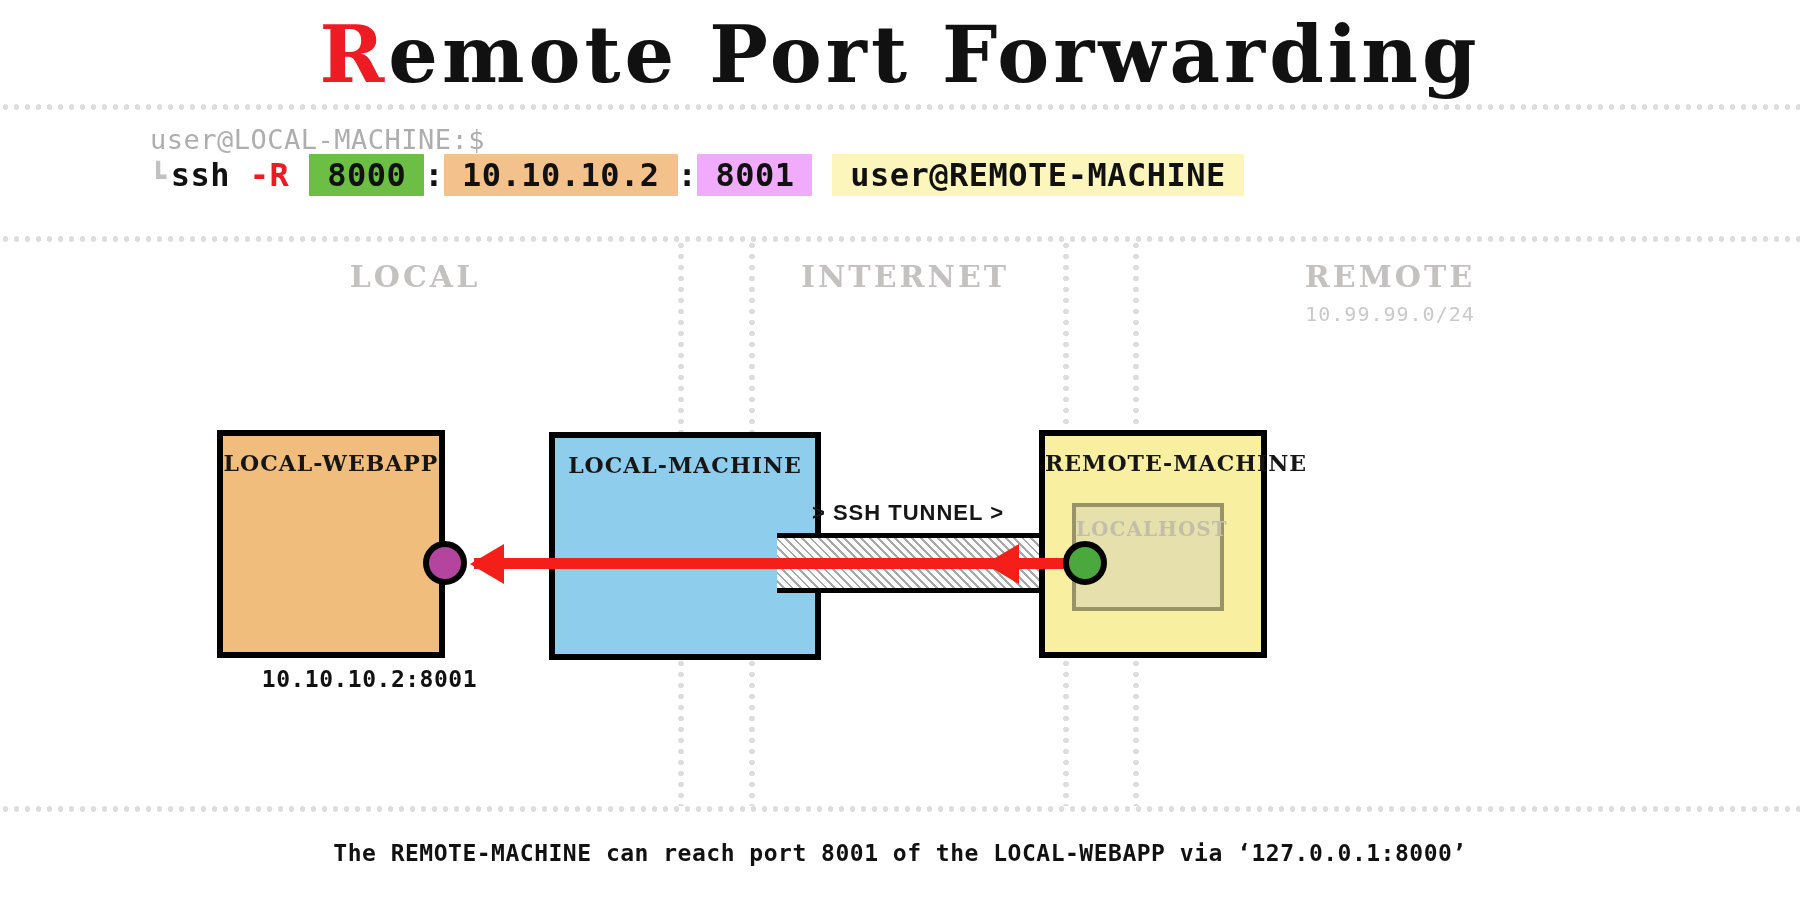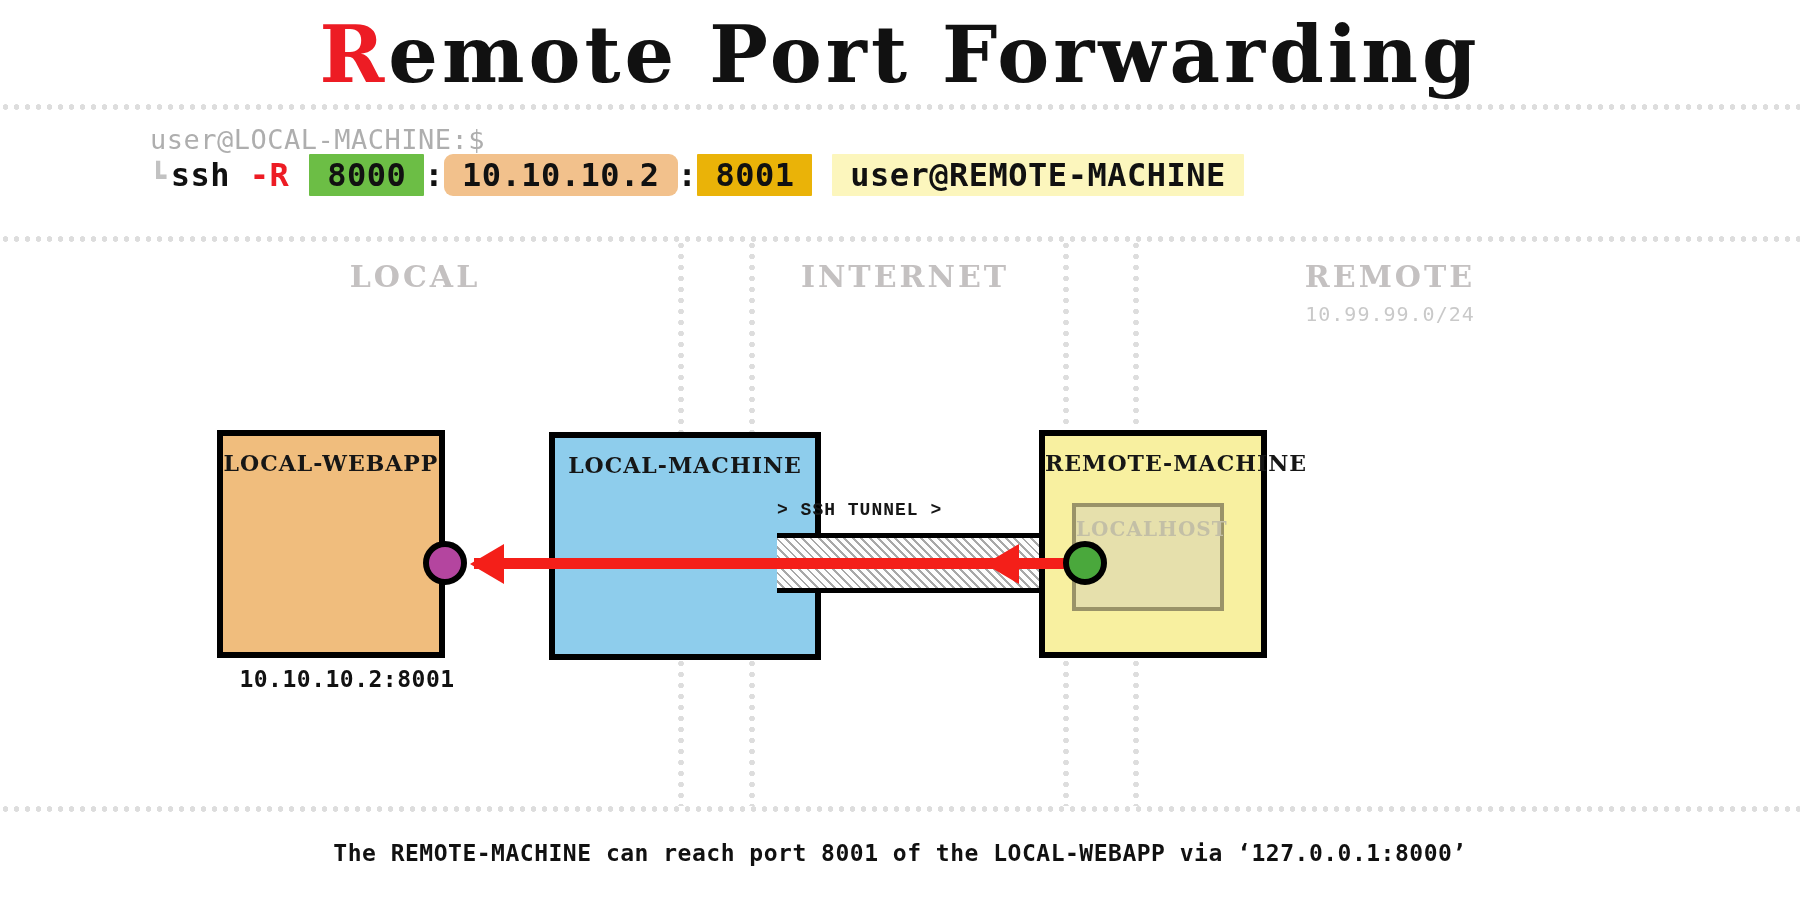--- a/index.html
+++ b/index.html
@@ -84,22 +84,22 @@
   }
   #cmd-line .marker {
     color: #c2c2c2;
     font-weight: 700;
     font-size: 27px;
     padding-right: 4px;
   }
   #cmd-line .flag { color: #ed1c24; }
   .hl { padding: 2px 18px; border-radius: 1px; }
   .hl-green  { background: #6cbe45; }
-  .hl-orange { background: #f2c18c; border-radius: 9px; }
-  .hl-purple { background: #eab308; }
+  .hl-orange { background: #f2c18c; }
+  .hl-purple { background: #f0abfc; }
   .hl-yellow { background: #fcf6bd; }
 
   
   .zone-head {
     position: absolute;
     text-align: center;
     line-height: 1.25;
   }
   .zone-name {
     font-family: "DejaVu Serif", "Liberation Serif", serif;
@@ -155,21 +155,21 @@
     letter-spacing: 1px;
     color: #c3bfa6;
     white-space: nowrap;
   }
 
   #webapp-addr {
     position: absolute;
     left: 217px;
     top: 666px;
     width: 260px;
-    text-align: center;
+    text-align: right;
     font-size: 23px;
     font-weight: 700;
     letter-spacing: 0.5px;
     color: #111111;
     white-space: nowrap;
   }
 
   
   #tunnel {
     position: absolute;
@@ -180,24 +180,24 @@
         rgba(255,255,255,0.95) 0px, rgba(255,255,255,0.95) 4px,
         rgba(120,120,120,0.55) 4px, rgba(120,120,120,0.55) 6px);
     border-top: 5px solid #000000;
     border-bottom: 5px solid #000000;
     box-sizing: border-box;
   }
   #tunnel-label {
     position: absolute;
     left: 777px; top: 500px;
     width: 262px;
-    text-align: left;
-    font-family: Liberation Mono, monospace;
-    font-weight: 700;
-    font-size: 18px;
+    text-align: center;
+    font-family: Liberation Sans, sans-serif;
+    font-weight: 700;
+    font-size: 22px;
     letter-spacing: 1px;
     color: #161616;
     white-space: nowrap;
   }
 
   
   #flow-line {
     position: absolute;
     left: 474px; top: 558px;
     width: 596px; height: 11px;

